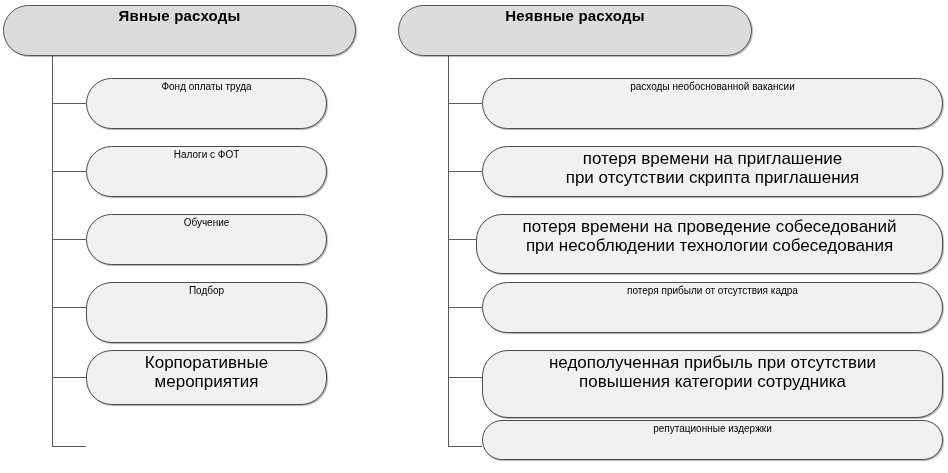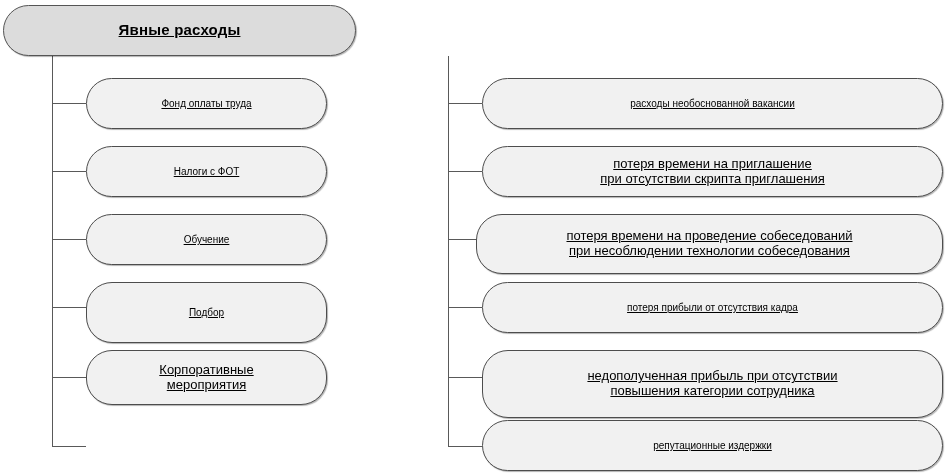--- a/index.html
+++ b/index.html
@@ -24,44 +24,42 @@
     left: 0;
     top: 0;
     width: 948px;
     height: 473px;
     pointer-events: none;
   }
   .node {
     position: absolute;
     box-sizing: border-box;
     display: flex;
-    align-items: center;
     justify-content: center;
     text-align: center;
     border: 1px solid #4d4d4d;
     border-radius: 26px;
     background: #f1f1f1;
     box-shadow: 1px 1px 1px rgba(0,0,0,0.30);
     line-height: 1.12;
     padding: 2px 10px;
-    text-decoration: underline;
   }
   .node.header {
     background: #dcdcdc;
     border: 1px solid #555555;
     font-weight: bold;
     font-size: 15px;
     letter-spacing: 0.2px;
   }
   .node.child {
     font-size: 10px;
     font-weight: normal;
   }
   .node.child.two-line {
-    font-size: 13px;
+    font-size: 17px;
   }
   .node .label {
     display: block;
     width: 100%;
     white-space: pre-line;
   }
 </style>
 </head>
 <body>
 
@@ -109,20 +107,23 @@
   <div class="node child" style="left:86px; top:282px; width:241px; height:61px;">
     <span class="label">Подбор</span>
   </div>
 
   <div class="node child two-line" style="left:86px; top:350px; width:241px; height:55px;">
     <span class="label">Корпоративные
 мероприятия</span>
   </div>
 
 
+  <div class="node header" style="left:398px; top:5px; width:354px; height:51px;">
+    <span class="label">Неявные расходы</span>
+  </div>
 
   <div class="node child" style="left:482px; top:78px; width:461px; height:51px;">
     <span class="label">расходы необоснованной вакансии</span>
   </div>
 
   <div class="node child two-line" style="left:482px; top:146px; width:461px; height:51px;">
     <span class="label">потеря времени на приглашение
 при отсутствии скрипта приглашения</span>
   </div>
 
@@ -133,17 +134,17 @@
 
   <div class="node child" style="left:482px; top:282px; width:461px; height:51px;">
     <span class="label">потеря прибыли от отсутствия кадра</span>
   </div>
 
   <div class="node child two-line" style="left:482px; top:350px; width:461px; height:68px;">
     <span class="label">недополученная прибыль при отсутствии
 повышения категории сотрудника</span>
   </div>
 
-  <div class="node child" style="left:482px; top:420px; width:461px; height:51px;">
+  <div class="node child" style="left:482px; top:420px; width:461px; height:40px;">
     <span class="label">репутационные издержки</span>
   </div>
 
 </div>
 
 </body></html>

